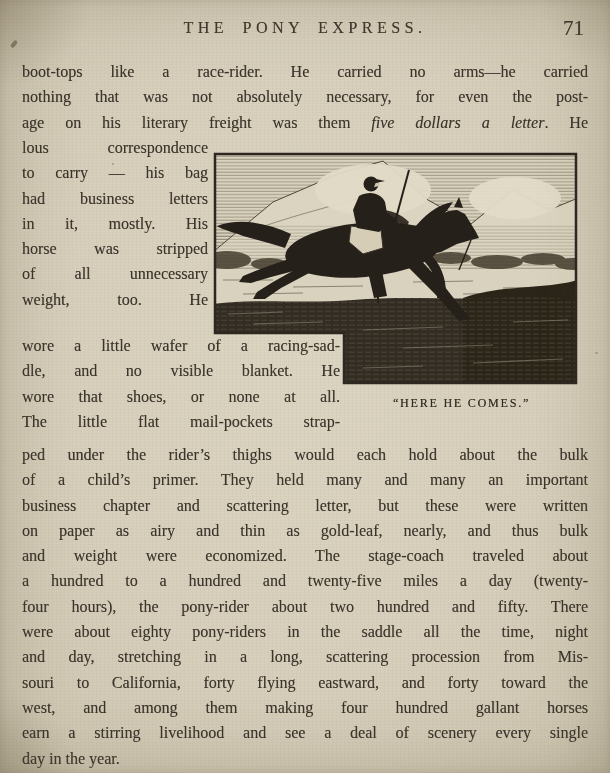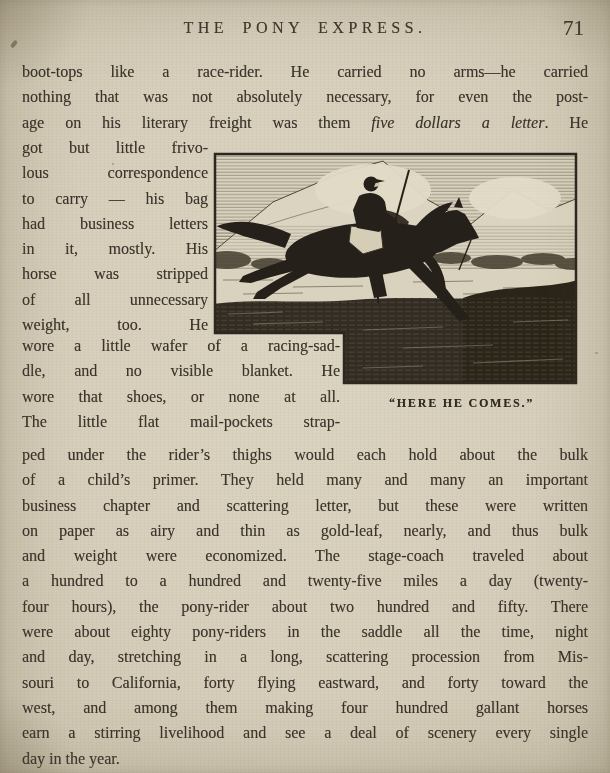--- a/index.html
+++ b/index.html
@@ -47,21 +47,21 @@
     font-size:16px;line-height:25.3px;white-space:normal;
     text-align:justify;text-align-last:justify;
     text-shadow:0.3px 0.3px 0.35px rgba(59,52,43,0.38);
   }
   .line.last{text-align-last:left;}
   .it{font-style:italic;}
 
   .engraving{position:absolute;left:213px;top:152px;width:365px;height:233px;}
   .caption{
     position:absolute;left:345px;top:396px;width:233px;text-align:center;
-    font-size:12px;font-weight:bold;letter-spacing:1.8px;color:#2f2a22;
+    font-size:12px;font-weight:normal;letter-spacing:1.8px;color:#2f2a22;
     text-shadow:0.3px 0.3px 0.3px rgba(47,42,34,0.5);
   }
 </style>
 </head>
 <body>
 
 <div class="page">
 
   <div class="speck s1"></div>
   <div class="speck s2"></div>
@@ -72,21 +72,20 @@
     <div class="page-number">71</div>
   </div>
 
   <div class="region region-a">
     <div class="line">boot-tops like a race-rider. He carried no arms—he carried</div>
     <div class="line">nothing that was not absolutely necessary, for even the post-</div>
     <div class="line"><span>age on his literary freight was them </span><span class="it">five dollars a letter</span><span>. He</span></div>
   </div>
 
   <div class="region region-b">
-    <div class="line">got but little frivo-</div>
     <div class="line">lous correspondence</div>
     <div class="line">to carry — his bag</div>
     <div class="line">had business letters</div>
     <div class="line">in it, mostly. His</div>
     <div class="line">horse was stripped</div>
     <div class="line">of all unnecessary</div>
     <div class="line">weight, too. He</div>
   </div>
 
   <div class="region region-c">

